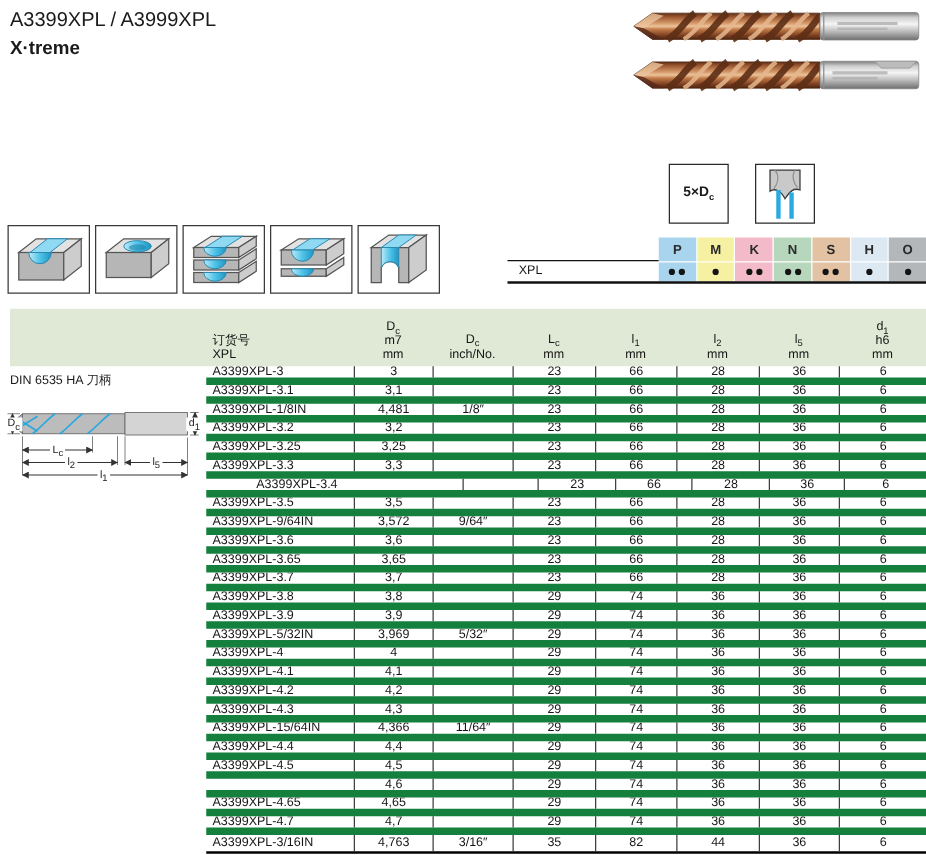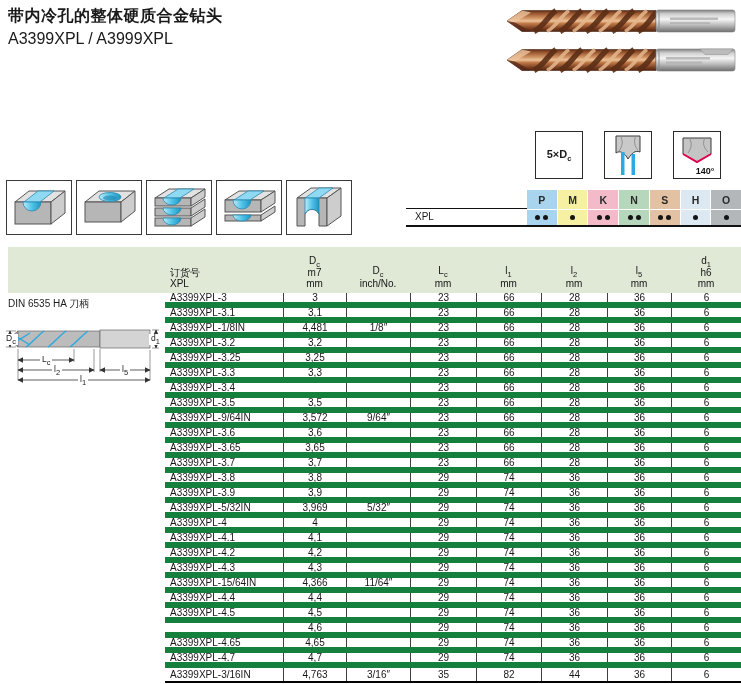--- a/index.html
+++ b/index.html
@@ -58,22 +58,22 @@
   #din-label{position:absolute;left:8px;top:297px;font-size:10px;color:#1a1a1a;}
   #diagram{position:absolute;left:4px;top:316px;width:156px;height:74px;}
   .dim-label{position:absolute;font-size:8.5px;background:#fff;padding:0 2px;color:#222;line-height:9px;}
 </style>
 </head>
 <body>
 
 <div id="page">
 
   <div id="title">
-    <div class="t1">带内冷孔的整体硬质合金钻头</div>
     <div class="t2">A3399XPL / A3999XPL</div>
+    <div class="t3">X·treme</div>
   </div>
 
   <div id="drills">
     <svg width="233" height="34" viewBox="0 0 233 34">
       <defs>
         <linearGradient id="copper" x1="0" y1="0" x2="0" y2="1">
           <stop offset="0" stop-color="#5e2f18"></stop>
             <stop offset="0.14" stop-color="#9a5630"></stop>
           <stop offset="0.36" stop-color="#cf9262"></stop>
             <stop offset="0.5" stop-color="#edc39a"></stop>
@@ -141,29 +141,20 @@
     </div>
     <div class="badge">
       <svg width="44" height="44" viewBox="0 0 44 44">
         <path d="M10,3 H34 V19 C29,17 26,20 22,26 C19,20 14,17 10,20 Z" fill="#c9c9c9" stroke="#3a3a3a" stroke-width="1"></path>
         <path d="M14,3 C18,8 16,14 13,18" fill="none" stroke="#8f8f8f" stroke-width="1"></path>
         <path d="M30,3 C27,8 29,14 32,17" fill="none" stroke="#8f8f8f" stroke-width="1"></path>
         <rect x="15" y="19" width="3.5" height="23" fill="#29abe2"></rect>
         <rect x="25.5" y="21" width="3.5" height="21" fill="#29abe2"></rect>
       </svg>
     </div>
-    <div class="badge">
-      <svg width="44" height="44" viewBox="0 0 44 44">
-        <polygon points="8,5 36,5 36,21 22,29 8,21" fill="#c4c4c4" stroke="#3a3a3a" stroke-width="1"></polygon>
-        <path d="M14,5 C18,10 16,16 13,20" fill="none" stroke="#8f8f8f" stroke-width="1"></path>
-        <path d="M30,5 C27,10 29,15 33,19" fill="none" stroke="#8f8f8f" stroke-width="1"></path>
-        <path d="M8,21 L22,29 L36,21" fill="none" stroke="#e3004f" stroke-width="2"></path>
-        <text x="30" y="41" font-size="9" text-anchor="middle" fill="#111" font-family="Liberation Sans, sans-serif">140°</text>
-      </svg>
-    </div>
   </div>
 
   <div id="appicons">
     <div class="app-box">
       <svg width="60" height="44" viewBox="0 0 60 44">
         <defs>
           <linearGradient id="cyanG" x1="0" y1="0" x2="1" y2="0">
             <stop offset="0" stop-color="#bfeaf8"></stop>
               <stop offset="0.5" stop-color="#4fc3e8"></stop>
               <stop offset="1" stop-color="#1f95c4"></stop>
@@ -407,21 +398,21 @@
         <div class="td" style="width: 118px;">A3399XPL-3.3</div>
         <div class="td" style="width: 63px;">3,3</div>
         <div class="td" style="width: 64px;"></div>
         <div class="td" style="width: 66px;">23</div>
         <div class="td" style="width: 65px;">66</div>
         <div class="td" style="width: 66px;">28</div>
         <div class="td" style="width: 64px;">36</div>
         <div class="td" style="width: 70px;">6</div>
       </div>
       <div class="trow">
-        <div class="td" style="width: 118px;">A3399XPL-3.4</div>
+        <div class="td" style="width: 118px; margin-left: 35px;">A3399XPL-3.4</div>
         <div class="td" style="width: 63px; margin-top: 16px;">3,4</div>
         <div class="td" style="width: 64px;"></div>
         <div class="td" style="width: 66px;">23</div>
         <div class="td" style="width: 65px;">66</div>
         <div class="td" style="width: 66px;">28</div>
         <div class="td" style="width: 64px;">36</div>
         <div class="td" style="width: 70px;">6</div>
       </div>
       <div class="trow">
         <div class="td" style="width: 118px;">A3399XPL-3.5</div>

